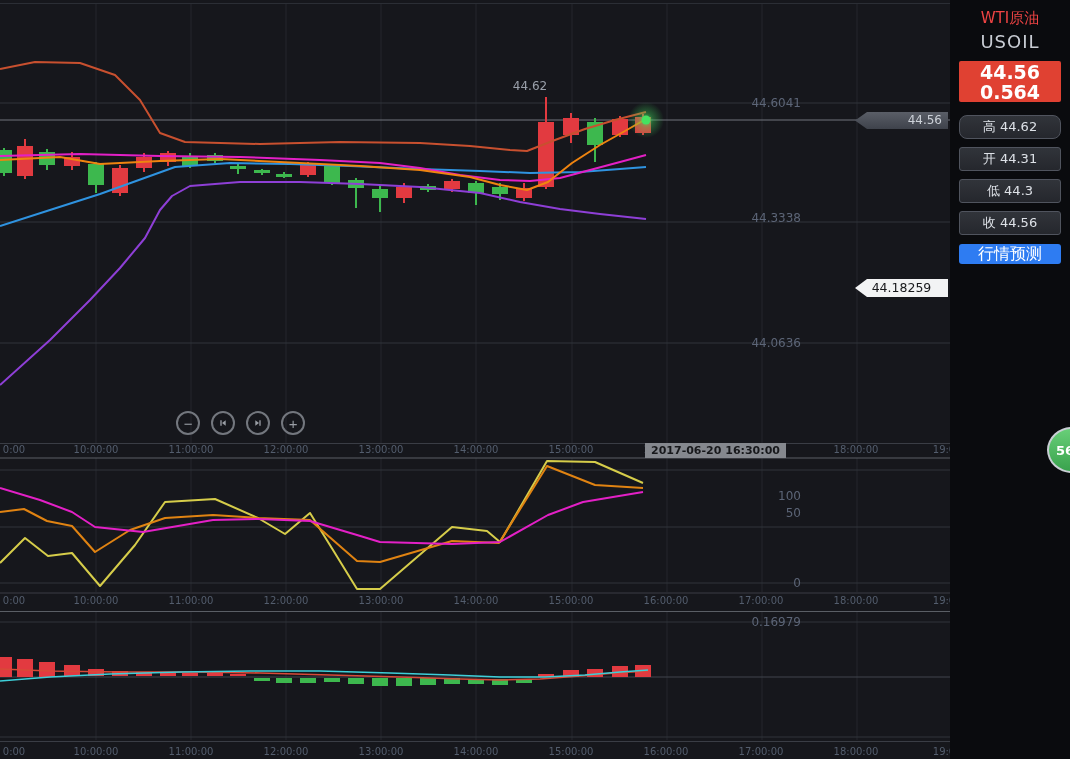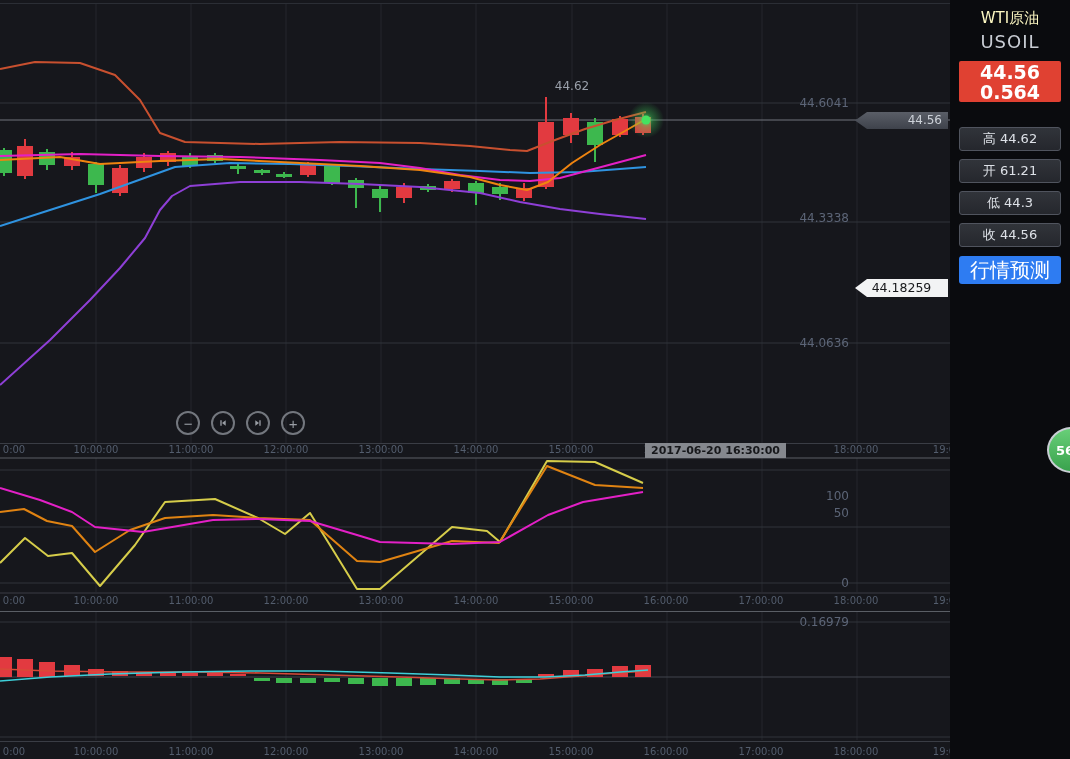--- a/index.html
+++ b/index.html
@@ -2,47 +2,47 @@
 <html><head>
 <meta charset="utf-8">
 <style>
   html,body{margin:0;padding:0;background:#000;}
   .stage{position:relative;width:1070px;height:759px;overflow:hidden;background:#16171c;
          font-family:"DejaVu Sans","Liberation Sans",sans-serif;}
   .chart-area{position:absolute;left:0;top:0;width:950px;height:759px;overflow:hidden;}
   #chart-canvas{position:absolute;left:0;top:0;}
   .axis-row{position:absolute;left:0;width:950px;height:14px;}
   .tick{position:absolute;top:0;transform:translateX(-50%);font-size:10px;color:#535d6d;white-space:nowrap;}
-  .ylabels{position:absolute;left:0;top:0;width:808px;height:759px;pointer-events:none;padding-left:48px;}
+  .ylabels{position:absolute;left:0;top:0;width:808px;height:759px;pointer-events:none;}
   .ylab{position:absolute;right:7px;transform:translateY(-50%);font-size:12px;color:#5c6577;white-space:nowrap;}
   .price-tag{position:absolute;left:855px;top:112px;width:93px;height:17px;
      background:linear-gradient(#5a5e67,#3e424b);clip-path:polygon(0 50%,12px 0,100% 0,100% 100%,12px 100%);
      color:#ccd1d8;font-size:12px;text-align:right;line-height:17px;padding-right:6px;box-sizing:border-box;}
   .white-tag{position:absolute;left:855px;top:279px;width:93px;height:18px;background:#f2f3f4;
      clip-path:polygon(0 50%,12px 0,100% 0,100% 100%,12px 100%);
      color:#17181b;font-size:12.5px;text-align:center;line-height:18px;}
-  .high-label{position:absolute;left:572px;top:79px;transform:translateX(-50%);font-size:12px;color:#9aa0aa;text-align:right;}
+  .high-label{position:absolute;left:530px;top:79px;transform:translateX(-50%);font-size:12px;color:#9aa0aa;text-align:right;}
   .timestamp-tag{position:absolute;left:645px;top:443px;width:141px;height:15px;background:#85888e;
      color:#17181b;font-size:11px;font-weight:bold;text-align:center;line-height:15px;z-index:5;}
   .zoom-controls{position:absolute;left:176px;top:411px;display:flex;gap:11px;}
   .zbtn{width:24px;height:24px;border-radius:50%;border:2px solid #73777e;background:transparent;
      color:#9a9ea5;display:flex;align-items:center;justify-content:center;box-sizing:border-box;
      font-size:15px;cursor:pointer;}
   .sidebar{position:absolute;left:950px;top:0;width:120px;height:759px;background:#0a0b0e;
      display:flex;flex-direction:column;align-items:center;}
-  .sb-title{margin-top:9px;font-size:15px;color:#fef9c3;}
+  .sb-title{margin-top:9px;font-size:15px;color:#ef4444;}
   .sb-symbol{margin-top:3px;font-size:18px;color:#c9cdd4;letter-spacing:1px;}
   .price-box{margin-top:9px;width:102px;height:41px;border-radius:2px;color:#fff;font-weight:bold;
      display:flex;flex-direction:column;align-items:center;justify-content:center;font-size:19px;line-height:20px;}
   .stat{width:100px;height:22px;border-radius:3px;border:1px solid #50545e;
      background:linear-gradient(#31343a,#25272d);color:#dde1e7;font-size:13px;
      display:flex;align-items:center;justify-content:center;}
-  .stat.first{margin-top:25px;} .stat + .stat{margin-top:8px;}
-  .forecast-btn{margin-top:9px;width:102px;height:28px;border:none;border-radius:3px;color:#fff;
-     font-size:20px;cursor:pointer;display:flex;align-items:center;justify-content:center;}
+  .stat.first{margin-top:13px;border-radius:8px;} .stat + .stat{margin-top:8px;}
+  .forecast-btn{margin-top:9px;width:102px;height:20px;border:none;border-radius:3px;color:#fff;
+     font-size:16px;cursor:pointer;display:flex;align-items:center;justify-content:center;}
   .float-btn{position:absolute;left:1047px;top:427px;width:50px;height:46px;border-radius:50%;
      background:linear-gradient(#68cf78,#39a24d);border:2px solid #c9ced4;color:#fff;font-weight:bold;
      font-size:13px;display:flex;align-items:center;padding-left:7px;box-sizing:border-box;z-index:9;cursor:pointer;}
 </style>
 </head>
 <body>
 
 <div class="stage" style="background: rgb(22, 23, 28);">
 
   <div class="chart-area">
@@ -274,21 +274,21 @@
   </div>
 
   <div class="sidebar" style="background: rgb(10, 11, 14);">
     <div class="sb-title">WTI原油</div>
     <div class="sb-symbol">USOIL</div>
     <div class="price-box" id="price-box" style="background: rgb(224, 65, 50);">
       <div>44.56</div>
       <div>0.564</div>
     </div>
     <div class="stat first">高 44.62</div>
-    <div class="stat">开 61.21</div>
+    <div class="stat">开 44.31</div>
     <div class="stat">低 44.3</div>
     <div class="stat">收 44.56</div>
     <button class="forecast-btn" id="forecast-btn" style="background: rgb(46, 124, 242);">行情预测</button>
   </div>
 
   <div class="float-btn">
     <span>56</span>
   </div>
 </div>
 

